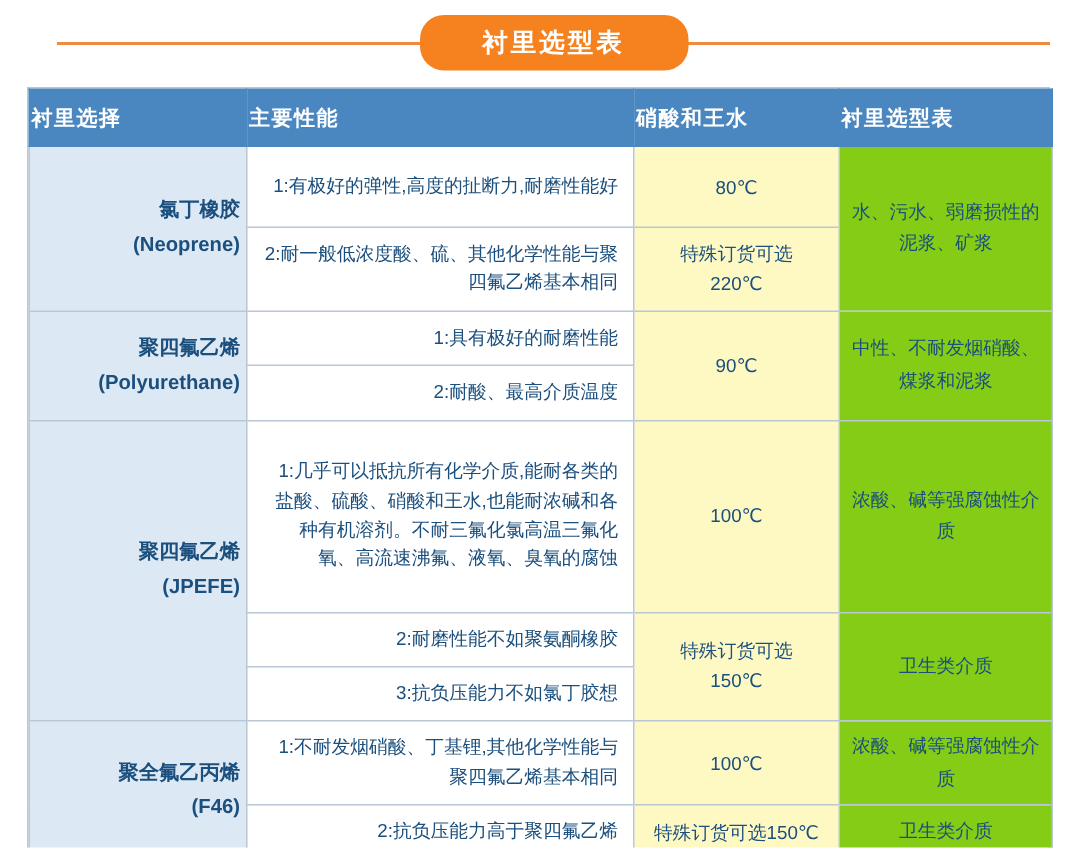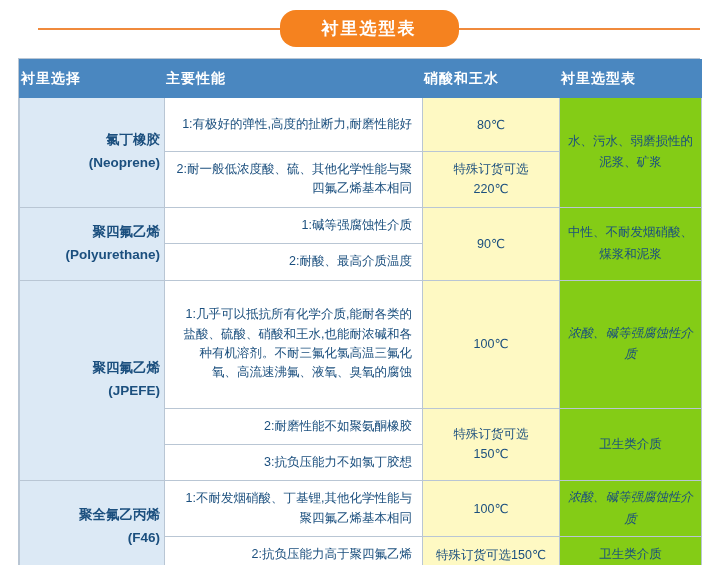--- a/index.html
+++ b/index.html
@@ -116,21 +116,20 @@
   td.scope {
     background: #84cc16;
     font-size: 12.5px;
     color: #1b4f7e;
     text-align: center;
     line-height: 1.7;
     padding: 6px 8px;
   }
   td.scope.dashed-bottom {
     border-bottom: 1px dashed #9fb6cc;
-    font-style: italic;
   }
 </style>
 </head>
 <body>
 
 <div class="page">
 
   <div class="title-wrap">
     <div class="title-line"></div>
     <div class="title-pill">衬里选型表</div>
@@ -169,21 +168,21 @@
             <div>特殊订货可选</div>
             <div>220℃</div>
           </td>
         </tr>
 
         <tr>
           <td class="cat" rowspan="2">
             <div>聚四氟乙烯</div>
             <div>(Polyurethane)</div>
           </td>
-          <td class="prop dashed-bottom" style="height:36px">1:碱等强腐蚀性介质</td>
+          <td class="prop dashed-bottom" style="height:36px">1:具有极好的耐磨性能</td>
           <td class="temp" rowspan="2">90℃</td>
           <td class="scope" rowspan="2">中性、不耐发烟硝酸、煤浆和泥浆</td>
         </tr>
         <tr>
           <td class="prop" style="height:36px">2:耐酸、最高介质温度</td>
         </tr>
 
         <tr>
           <td class="cat" rowspan="3">
             <div>聚四氟乙烯</div>

